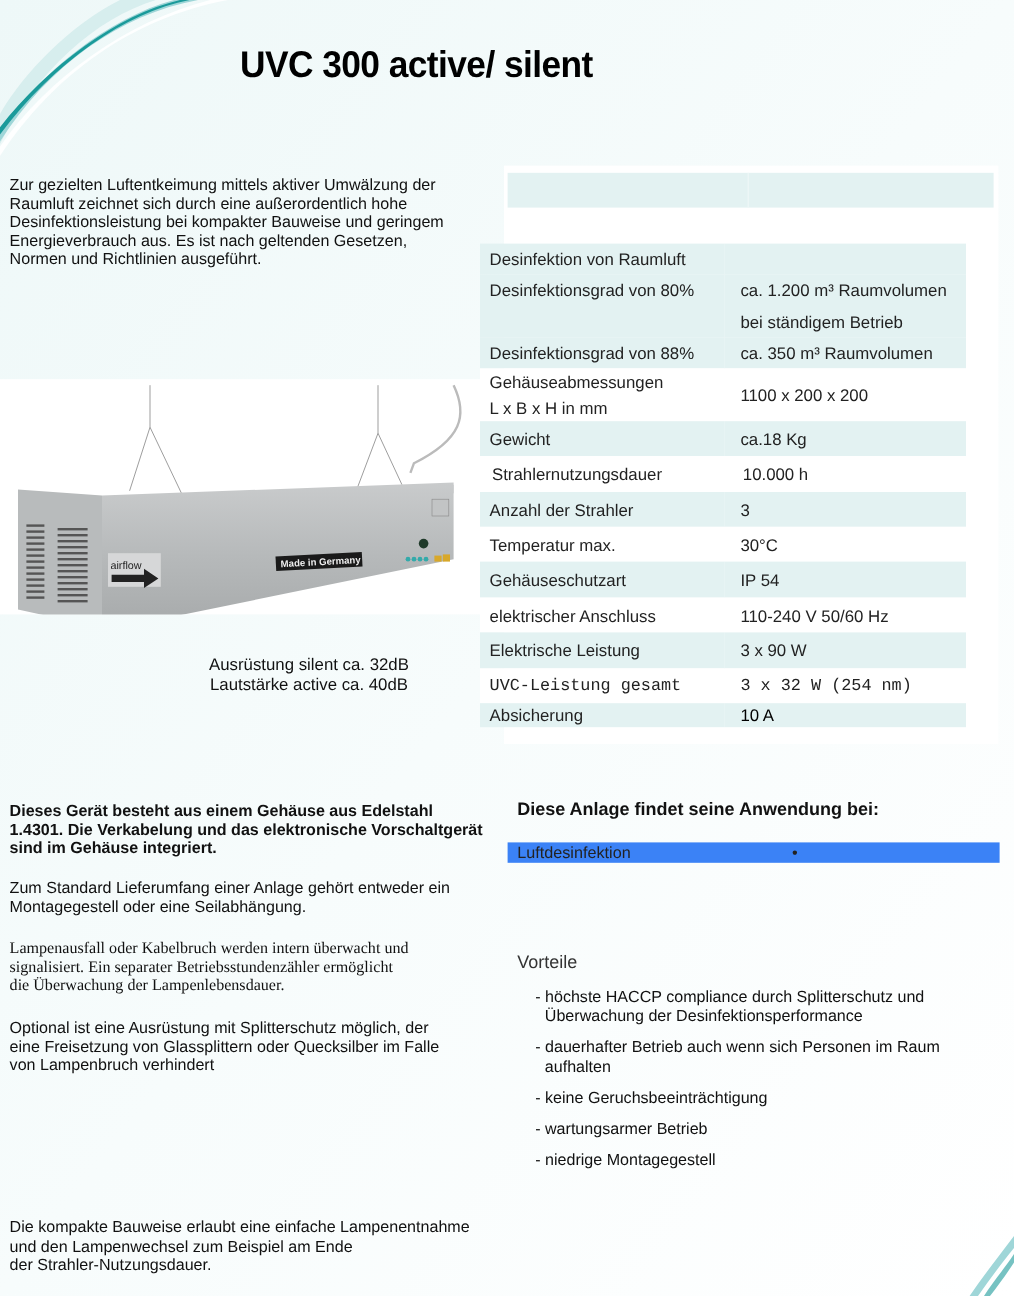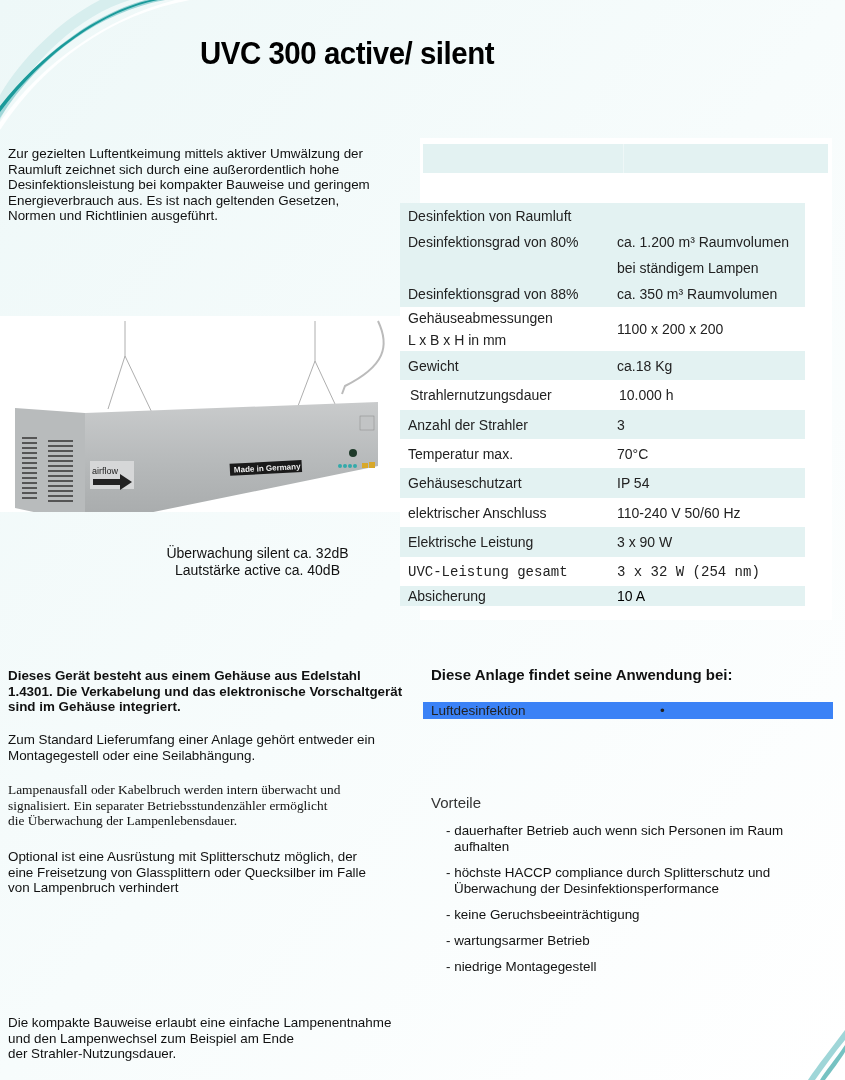--- a/index.html
+++ b/index.html
@@ -140,42 +140,42 @@
         <circle cx="345" cy="150" r="2" fill="#3aa"></circle>
         <circle cx="350" cy="150" r="2" fill="#3aa"></circle>
         <circle cx="355" cy="150" r="2" fill="#3aa"></circle>
       <rect x="362" y="147" width="6" height="5" fill="#d8a82a"></rect>
         <rect x="369" y="146" width="6" height="6" fill="#d8a82a"></rect>
       <rect x="360" y="100" width="14" height="14" fill="#c2c4c5" stroke="#888" stroke-width="0.5"></rect>
     </svg>
   </div>
 
   <div class="caption">
-    <div>Überwachung silent ca. 32dB</div>
+    <div>Ausrüstung silent ca. 32dB</div>
     <div>Lautstärke active ca. 40dB</div>
   </div>
 
   <div class="spec-panel"></div>
   <div class="header-bar">
       <div class="divider"></div>
     </div>
 
   <table class="spec-table" style="top:203px;">
     <tbody>
       <tr class="row-teal" style="height:26px;">
         <td style="width:188px;">Desinfektion von Raumluft</td>
         <td class="val"></td>
       </tr>
       <tr class="row-teal" style="height:26px;">
         <td>Desinfektionsgrad von 80%</td>
         <td class="val">ca. 1.200 m³ Raumvolumen</td>
       </tr>
       <tr class="row-teal" style="height:26px;">
         <td></td>
-        <td class="val">bei ständigem Lampen</td>
+        <td class="val">bei ständigem Betrieb</td>
       </tr>
       <tr class="row-teal" style="height:26px;">
         <td>Desinfektionsgrad von 88%</td>
         <td class="val">ca. 350 m³ Raumvolumen</td>
       </tr>
       <tr class="row-white" style="height:44px;">
         <td style="line-height:22px;">
           <div>Gehäuseabmessungen</div>
           <div>L x B x H in mm</div>
         </td>
@@ -188,21 +188,21 @@
       <tr class="row-white" style="height:30px;">
         <td style="padding-left:10px;">Strahlernutzungsdauer</td>
         <td class="val" style="padding-left:15px;">10.000 h</td>
       </tr>
       <tr class="row-teal" style="height:29px;">
         <td>Anzahl der Strahler</td>
         <td class="val">3</td>
       </tr>
       <tr class="row-white" style="height:29px;">
         <td>Temperatur max.</td>
-        <td class="val">70°C</td>
+        <td class="val">30°C</td>
       </tr>
       <tr class="row-teal" style="height:30px;">
         <td>Gehäuseschutzart</td>
         <td class="val">IP 54</td>
       </tr>
       <tr class="row-white" style="height:29px;">
         <td>elektrischer Anschluss</td>
         <td class="val">110-240 V 50/60 Hz</td>
       </tr>
       <tr class="row-teal" style="height:30px;">
@@ -236,20 +236,20 @@
 der Strahler-Nutzungsdauer.</div>
 
   <div class="apps-heading">Diese Anlage findet seine Anwendung bei:</div>
   <div class="apps-row">
     <span style="left:8px;">Luftdesinfektion</span>
     <span style="left:237px;">•</span>
   </div>
 
   <div class="vorteile-heading">Vorteile</div>
   <ul class="vorteile-list">
+    <li>- höchste HACCP compliance durch Splitterschutz und Überwachung der Desinfektionsperformance</li>
     <li>- dauerhafter Betrieb auch wenn sich Personen im Raum aufhalten</li>
-    <li>- höchste HACCP compliance durch Splitterschutz und Überwachung der Desinfektionsperformance</li>
     <li>- keine Geruchsbeeinträchtigung</li>
     <li>- wartungsarmer Betrieb</li>
     <li>- niedrige Montagegestell</li>
   </ul>
 
 </div>
 
 </body></html>

